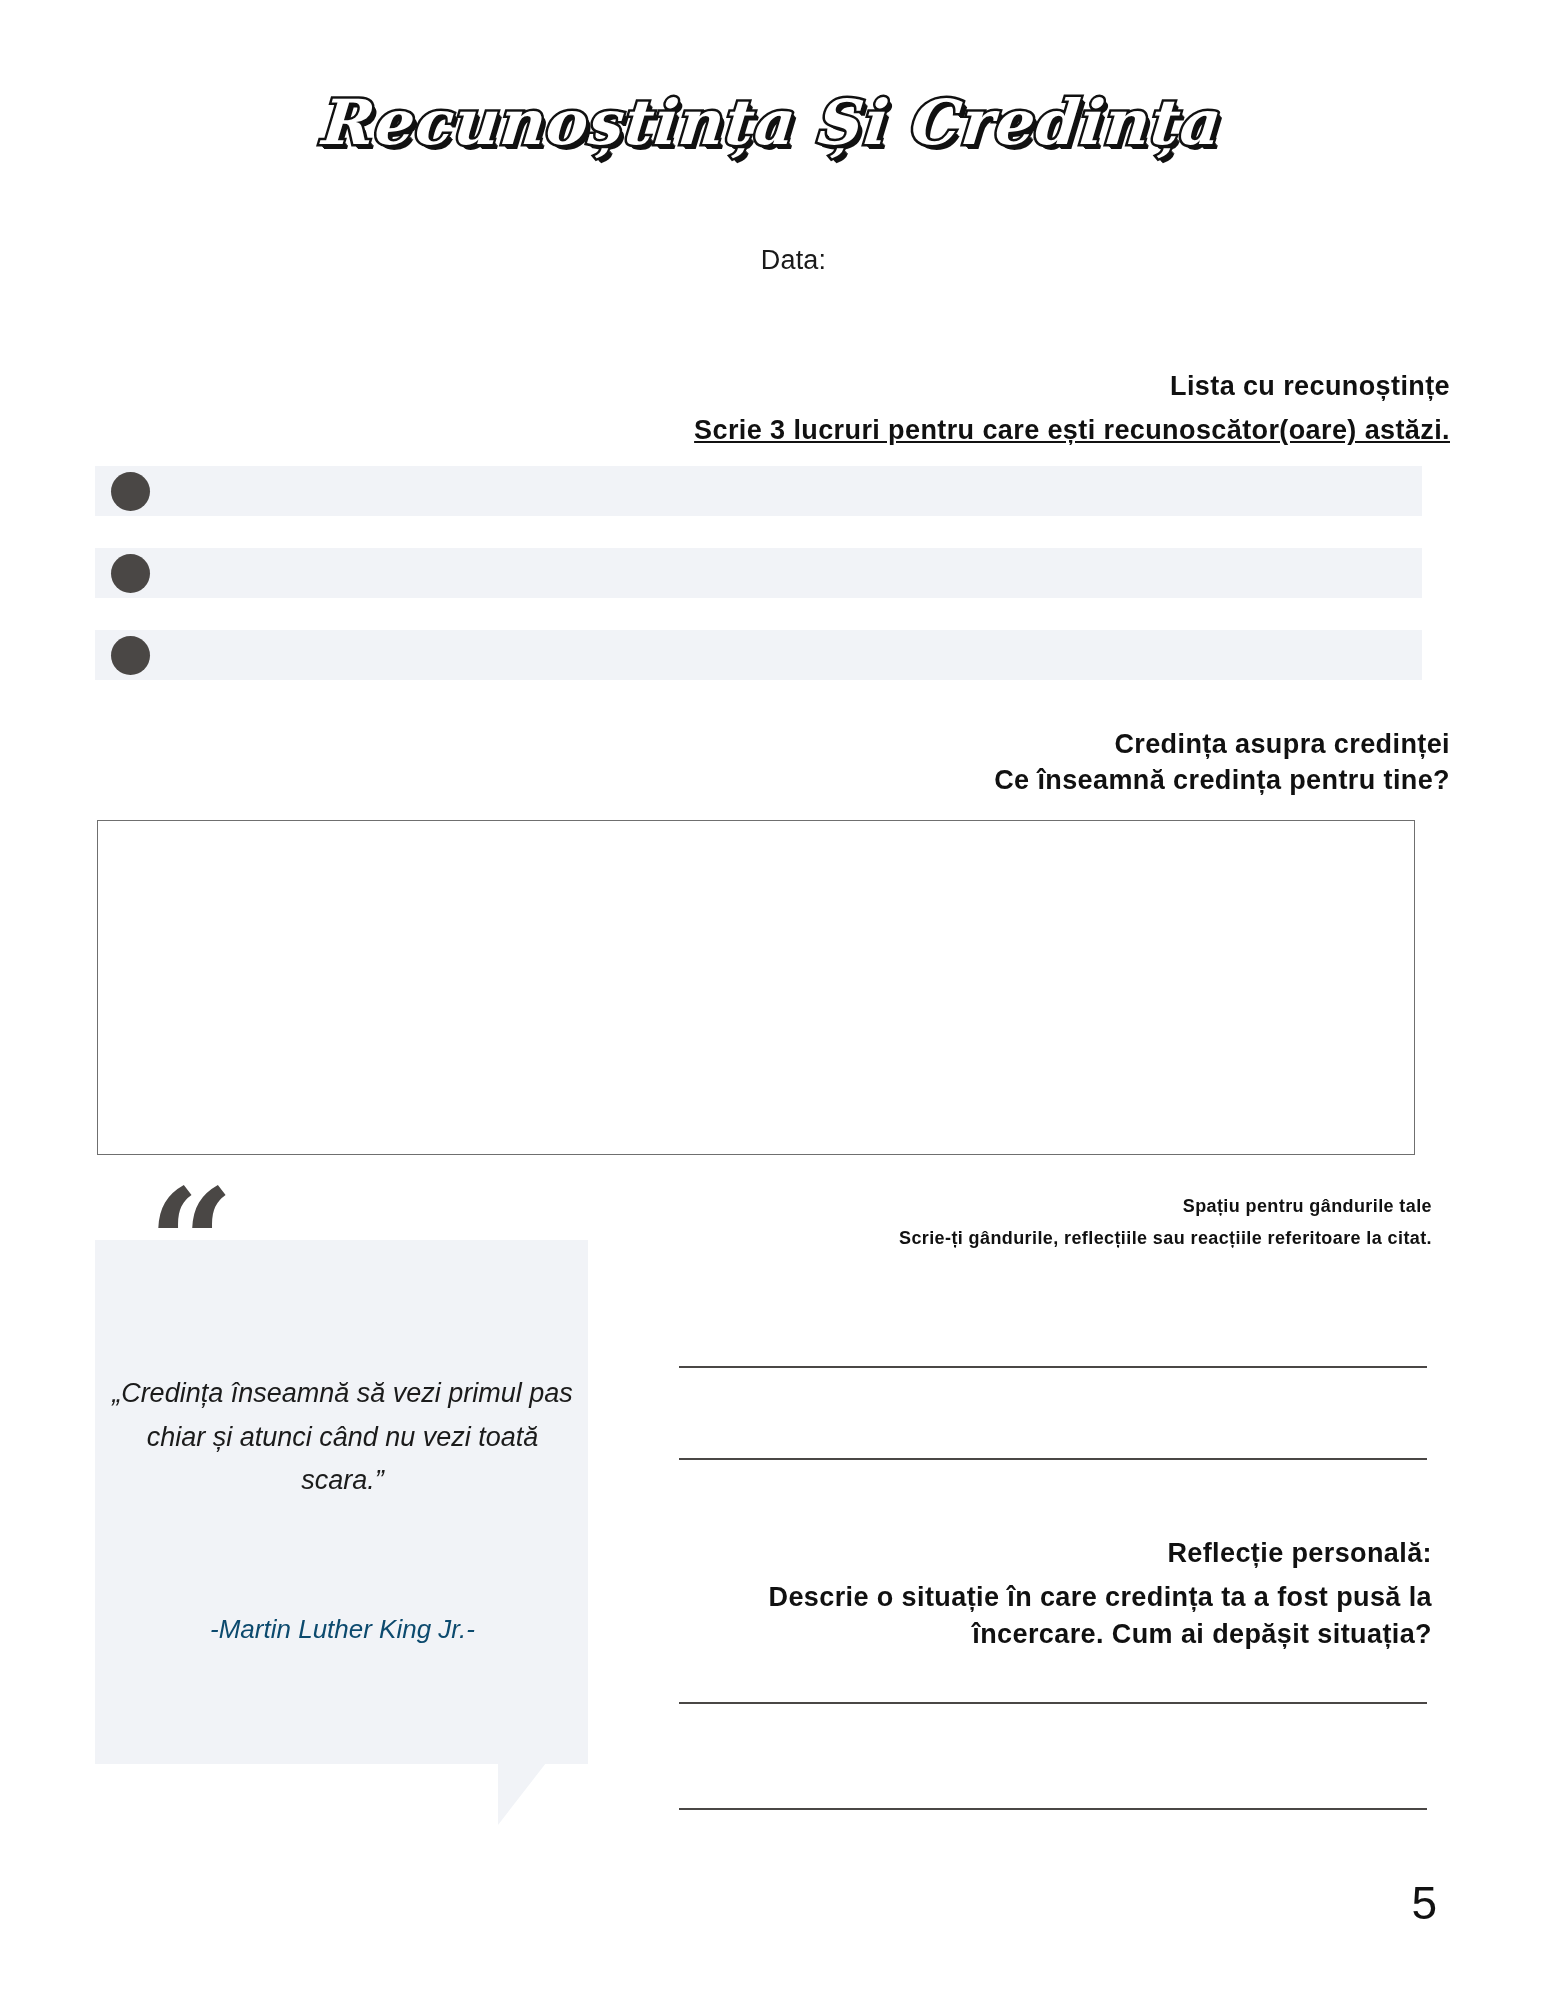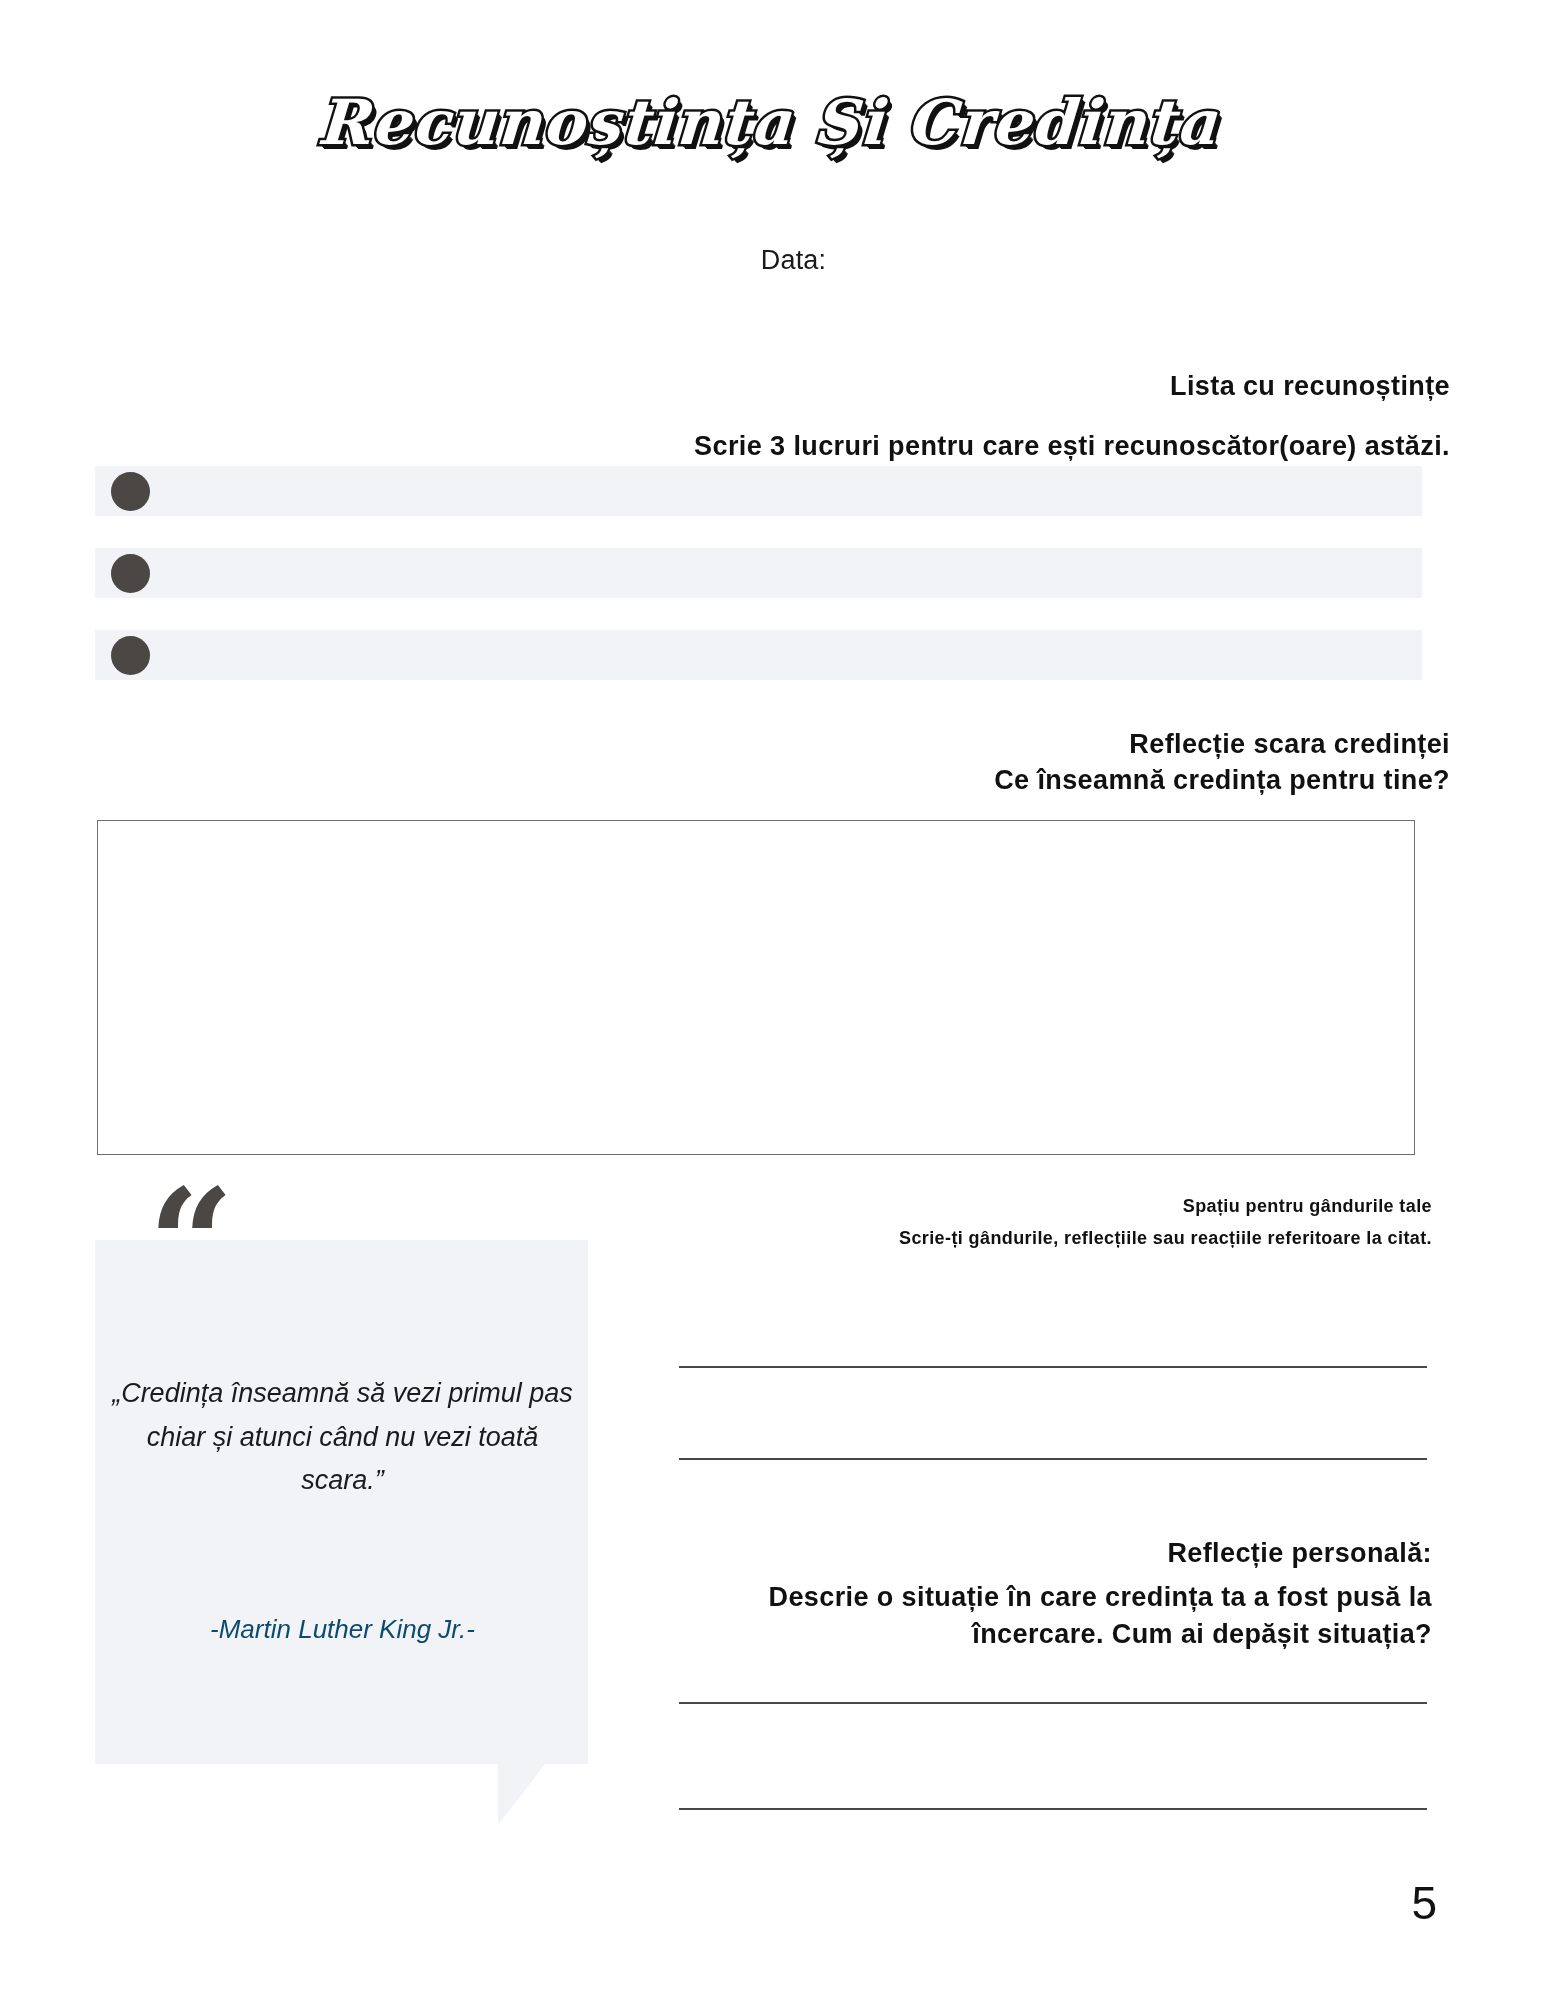--- a/index.html
+++ b/index.html
@@ -75,21 +75,22 @@
   }
 
   .gratitude-heading {
     left: 95px;
     right: 95px;
     top: 368px;
     font-size: 27px;
   }
   .gratitude-heading .sub {
     display: block;
-    margin-top: 24px;
+    margin-top: 8px;
+    text-decoration: underline;
   }
 
   
   .grat-row {
     position: absolute;
     left: 95px;
     width: 1327px;
     height: 50px;
     background: #f1f3f7;
     display: flex;
@@ -256,21 +257,21 @@
   <div class="grat-row r2">
     <span class="grat-bullet"></span>
     <span class="grat-input"></span>
   </div>
   <div class="grat-row r3">
     <span class="grat-bullet"></span>
     <span class="grat-input"></span>
   </div>
 
   <div class="heading-block faith-heading">
-    <span>Reflecție scara credinței</span>
+    <span>Credința asupra credinței</span>
     <span class="sub">Ce înseamnă credința pentru tine?</span>
   </div>
 
   <div class="big-box"></div>
 
   <div class="quote-bubble"></div>
   <div class="quote-tail"></div>
   <div class="quote-mark">“</div>
   <div class="quote-text">„Credința înseamnă să vezi primul pas chiar și atunci când nu vezi toată scara.”</div>
   <div class="quote-author">-Martin Luther King Jr.-</div>

